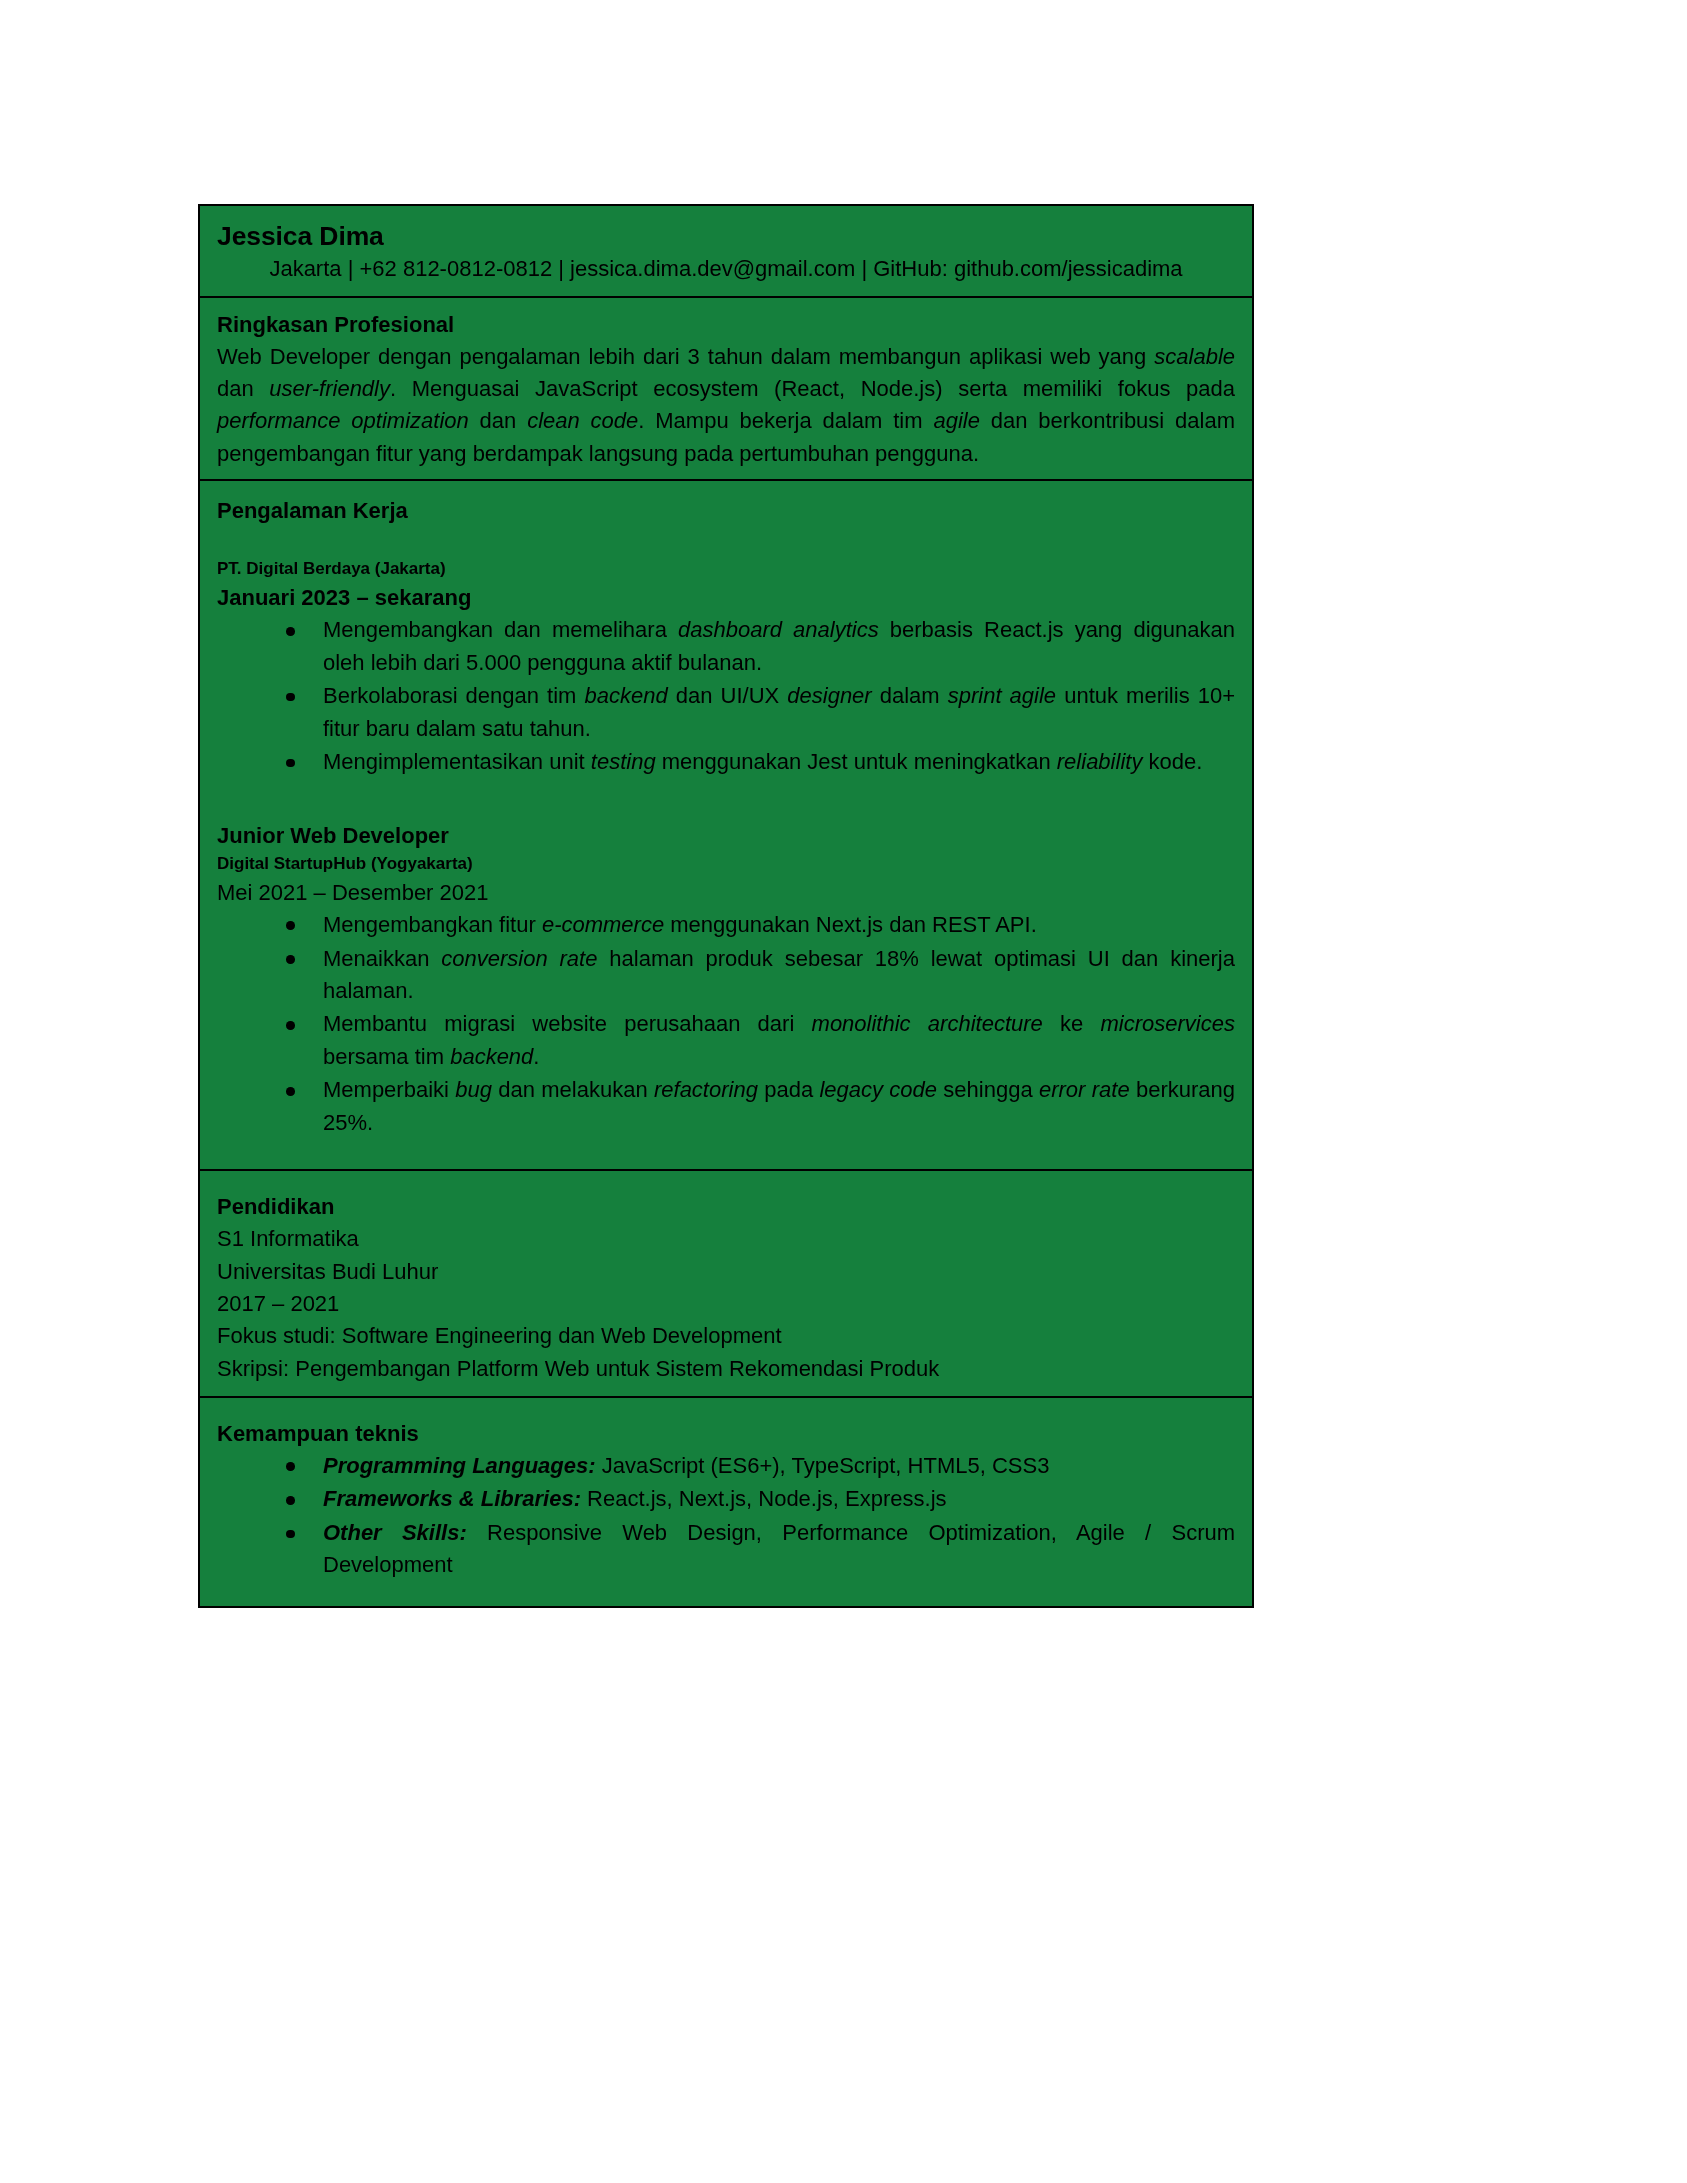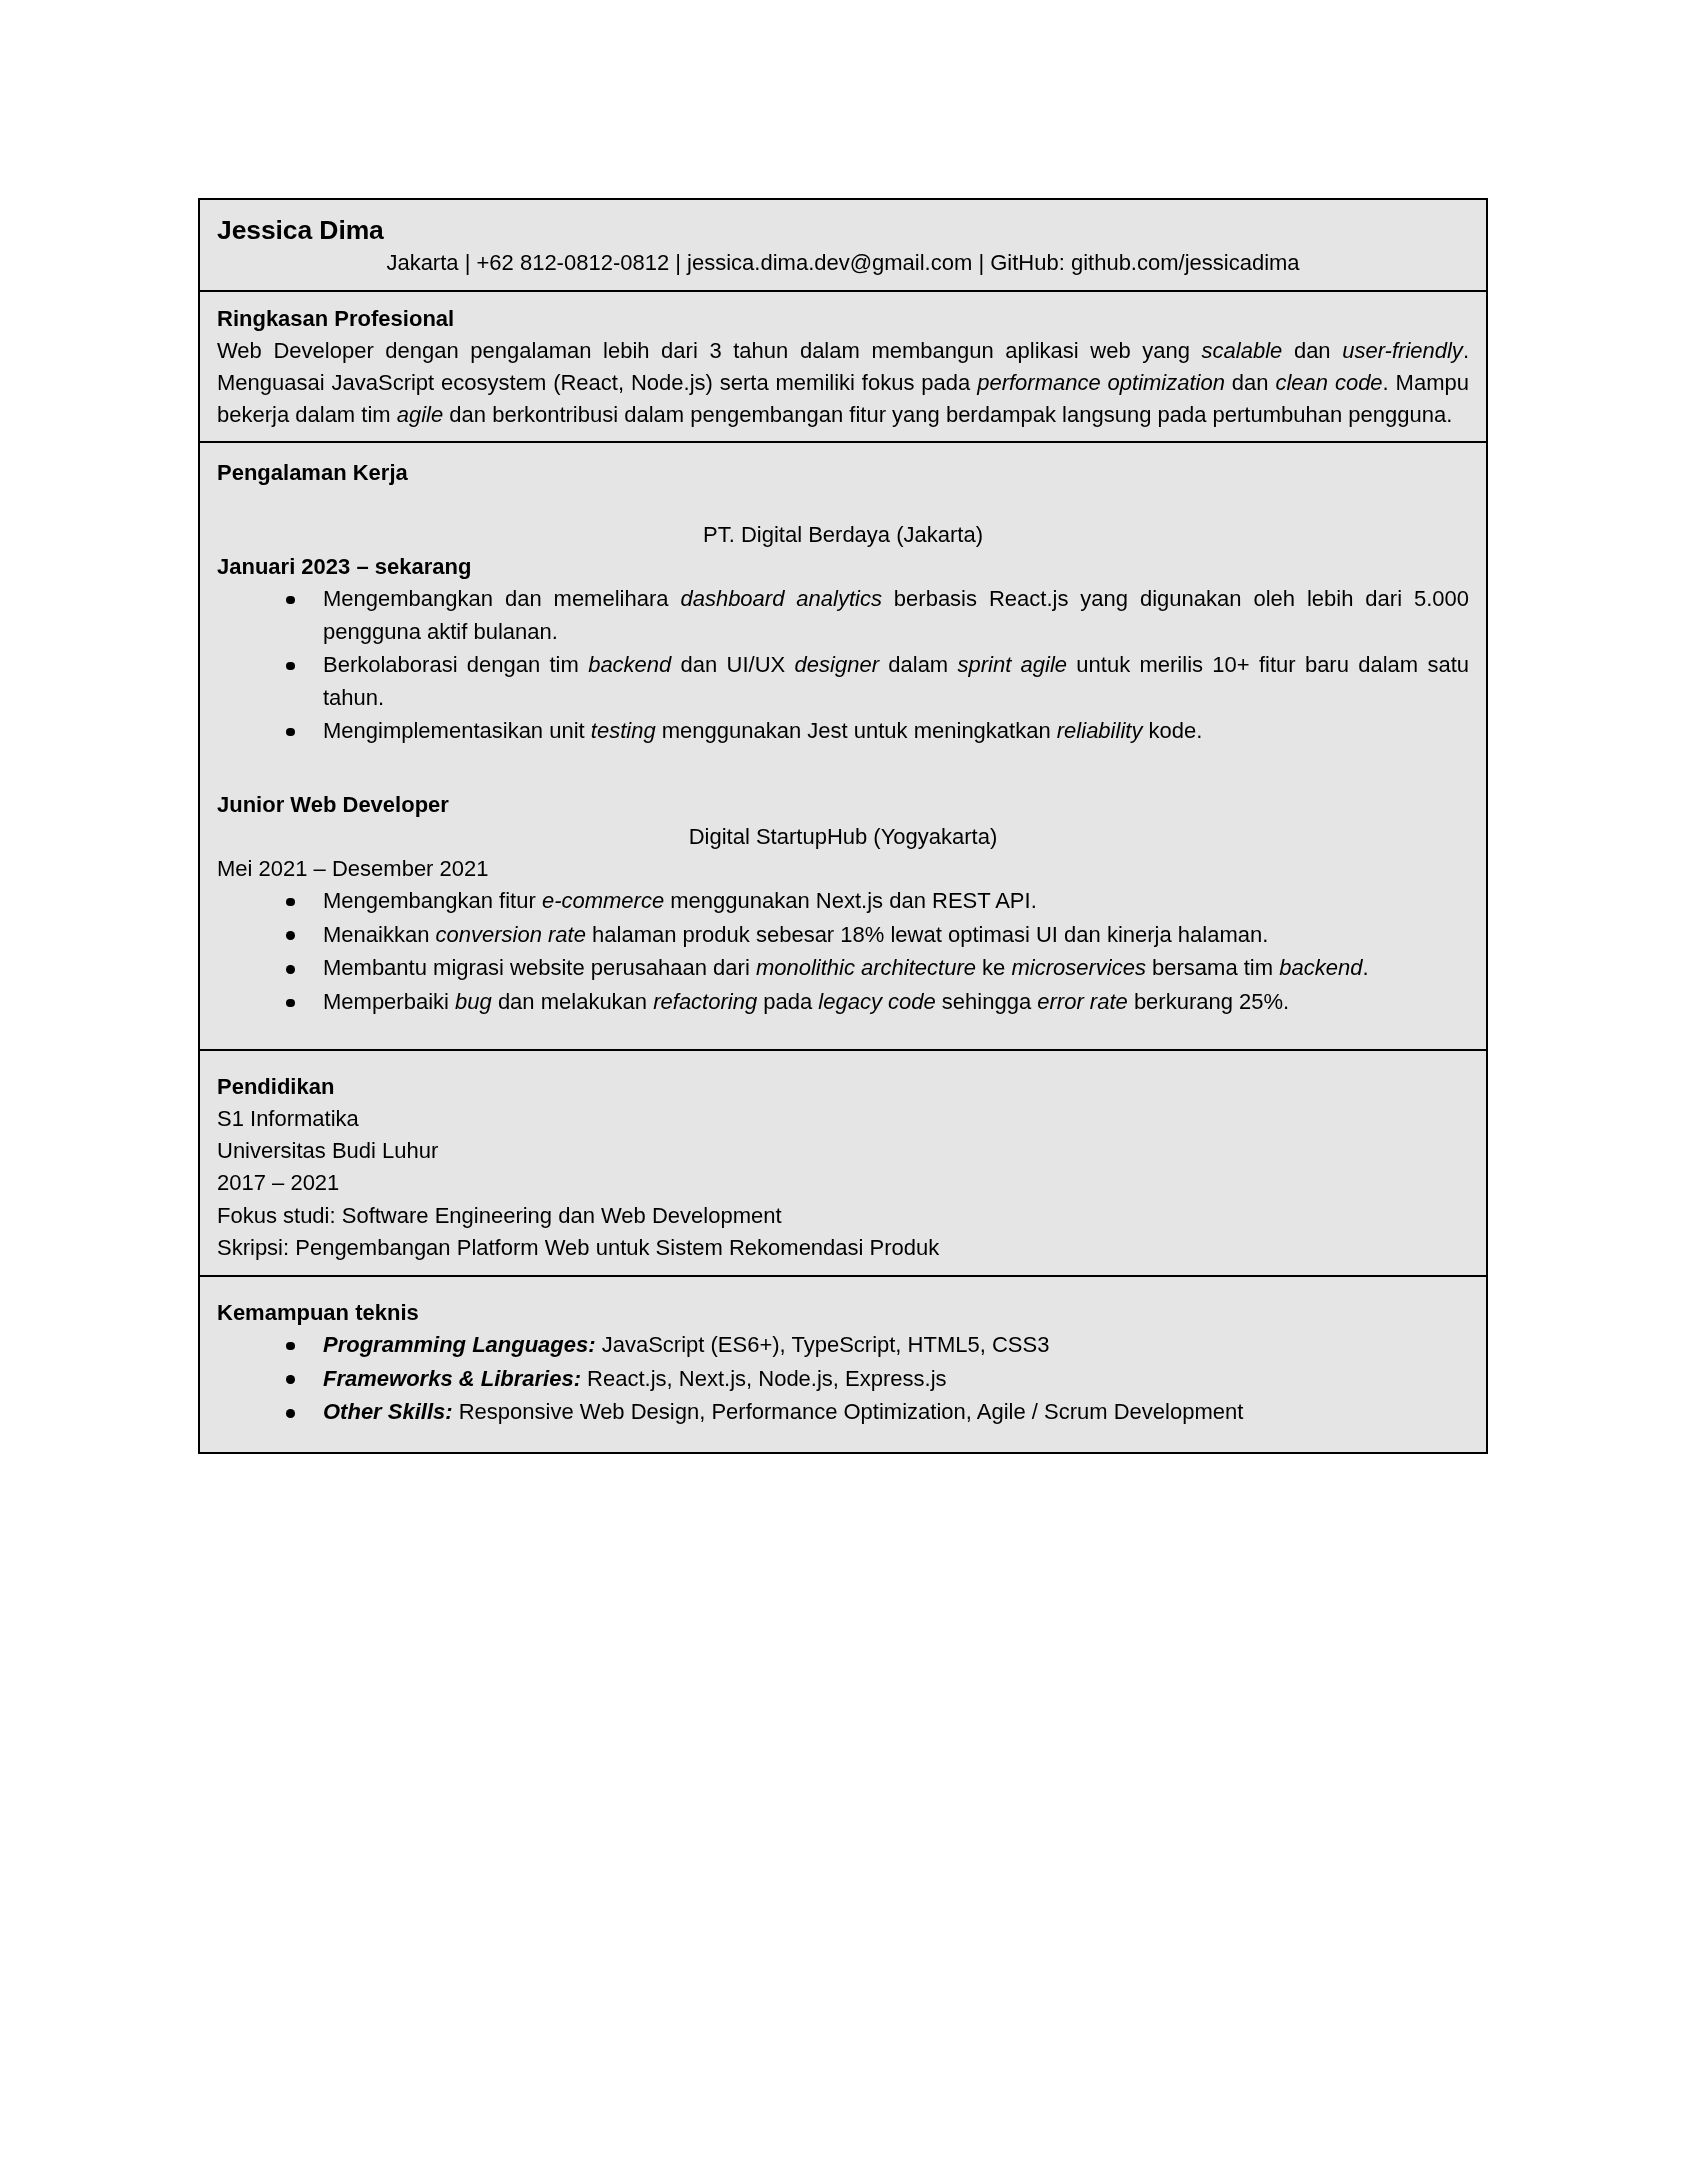--- a/index.html
+++ b/index.html
@@ -16,25 +16,25 @@
   }
   .page {
     position: relative;
     width: 1687px;
     height: 2183px;
     box-sizing: border-box;
   }
   .resume-table {
     position: absolute;
     left: 198px;
-    top: 198px;
-    width: 1290px;
+    top: 204px;
+    width: 1056px;
     border: 2px solid #000;
     box-sizing: border-box;
-    background: #e5e5e5;
+    background: #15803d;
   }
   .section {
     border-bottom: 2.6px solid #000;
     box-sizing: border-box;
     padding: 12px 17px 13.2px 17px;
   }
   .section:last-child {
     border-bottom: none;
   }
   .sec-header { padding: 13.2px 17px 12px 17px; }
@@ -69,24 +69,23 @@
   .plain-line {
     font-size: 22px;
     line-height: 1.47;
   }
   .job-title {
     font-size: 22px;
     font-weight: bold;
     line-height: 1.46;
   }
   .job-org {
-    font-size: 22px;
-    font-weight: normal;
+    font-size: 17px;
+    font-weight: bold;
     line-height: 1.46;
-    text-align: center;
   }
   .job-dates-bold {
     font-size: 22px;
     font-weight: bold;
     line-height: 1.46;
   }
   .job-dates {
     font-size: 22px;
     line-height: 1.46;
   }

